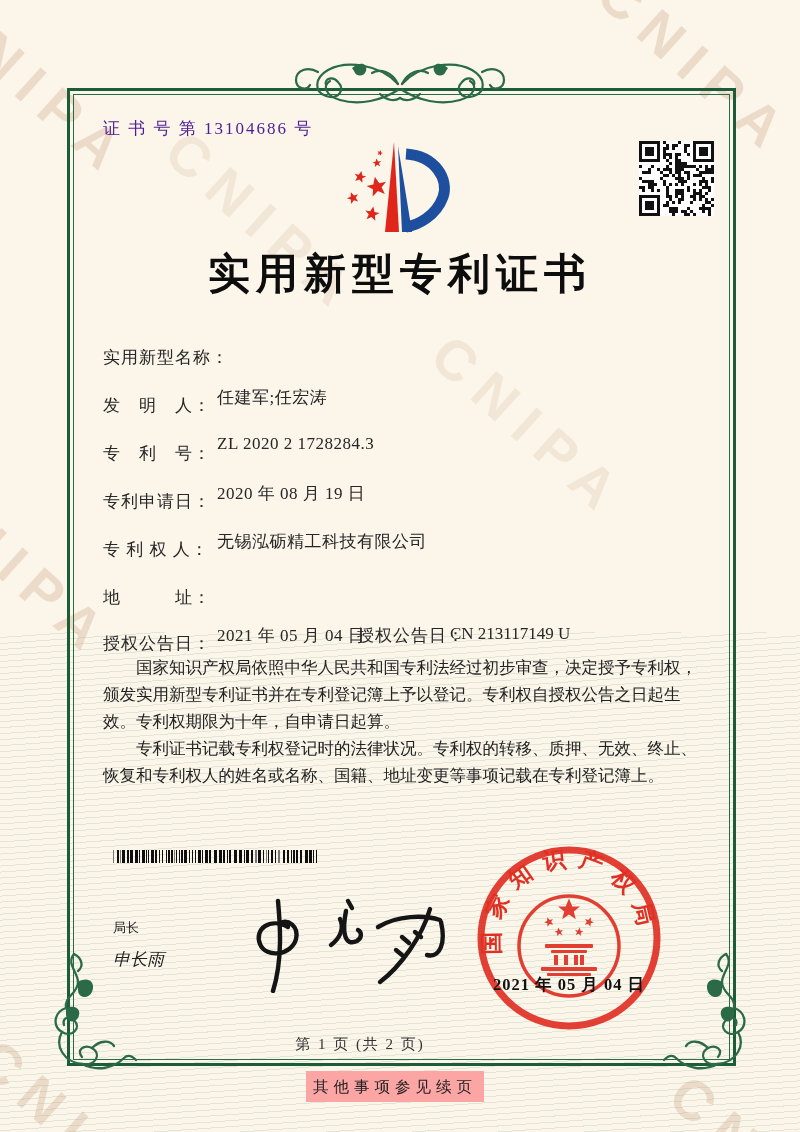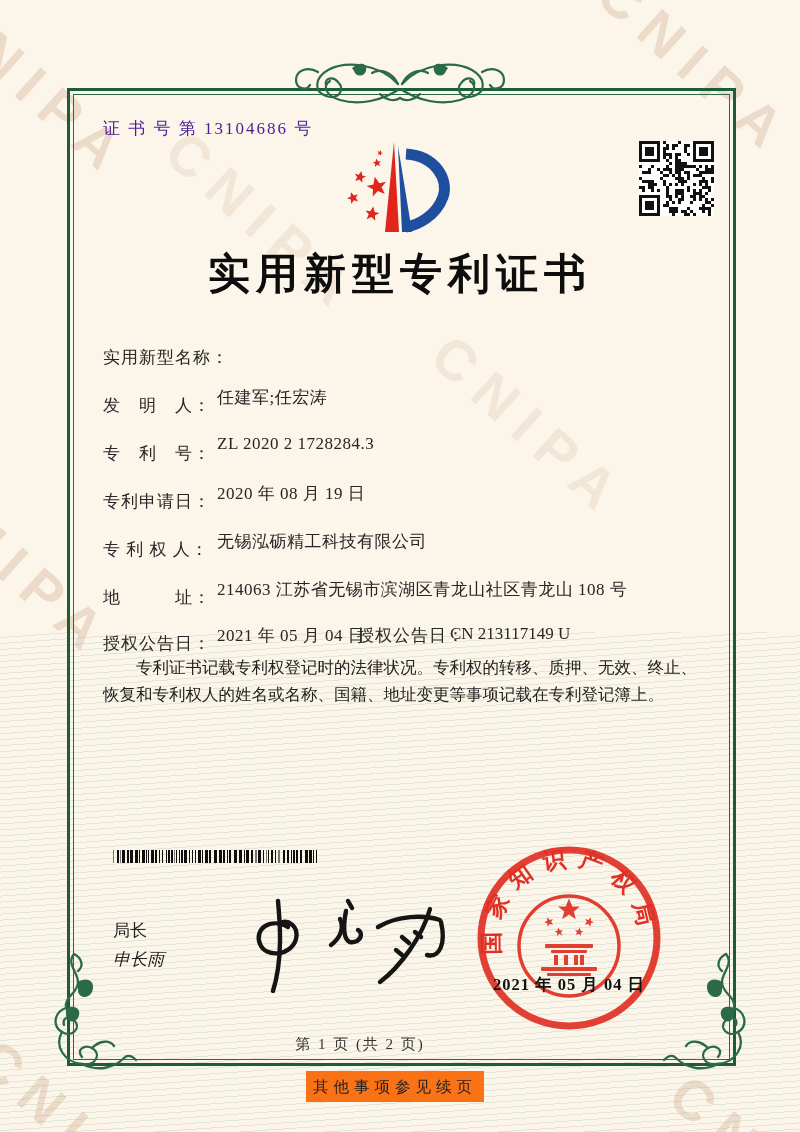--- a/index.html
+++ b/index.html
@@ -45,33 +45,33 @@
   .row .lbl{position:absolute;left:0;top:8px;letter-spacing:1px;}
   .row .val{position:absolute;left:114px;top:0;letter-spacing:0.5px;}
   .row .lbl2{position:absolute;left:254px;top:0;letter-spacing:1px;}
   .row .val2{position:absolute;left:347px;top:0;}
   
   .paras{position:absolute;left:103px;top:654px;width:600px;font-size:16.5px;line-height:27px;color:#222;}
   .paras p{margin:0;text-indent:2em;}
   
   .barcode{position:absolute;left:113px;top:850px;width:204px;height:13px;}
   
-  .director-title{position:absolute;left:113px;top:919px;font-size:17px;font-family:"Liberation Sans","DejaVu Sans",sans-serif;color:#222;}
+  .director-title{position:absolute;left:113px;top:919px;font-size:13px;font-family:"Liberation Sans","DejaVu Sans",sans-serif;color:#222;}
   .director-name{position:absolute;left:113px;top:948px;font-size:17px;font-family:"Liberation Sans","DejaVu Sans",sans-serif;color:#222;font-style:italic;}
   .signature{position:absolute;left:240px;top:893px;}
   
   .seal{position:absolute;left:469px;top:838px;}
   .seal-date{
     position:absolute;left:472px;top:974px;width:194px;text-align:center;
     font-size:16.5px;letter-spacing:1px;color:#111;z-index:6;font-weight:bold;
   }
   .page-num{position:absolute;left:0;top:1035px;width:720px;text-align:center;font-size:15px;letter-spacing:2px;color:#333;}
   .footer-note{
     position:absolute;left:306px;top:1071px;width:178px;height:31px;line-height:31px;
-    background:#f97316;text-align:center;font-size:15.5px;letter-spacing:5px;color:#222;
+    background:#fca5a5;text-align:center;font-size:15.5px;letter-spacing:5px;color:#222;
   }
   .z2{z-index:2;} .z3{z-index:3;} .z4{z-index:4;} .z5{z-index:5;}
 </style>
 </head>
 <body>
 
 <div class="wm" style="left:-34px;top:-18px;">CNIPA</div>
 <div class="wm" style="left:628px;top:-40px;">CNIPA</div>
 <div class="wm light" style="left:196px;top:118px;">CNIPA</div>
 <div class="wm light" style="left:462px;top:322px;">CNIPA</div>
@@ -442,30 +442,30 @@
 <div class="row z3" style="top:482px;">
   <span class="lbl">专利申请日：</span>
   <span class="val">2020 年 08 月 19 日</span>
 </div>
 <div class="row z3" style="top:530px;">
   <span class="lbl">专 利 权 人：</span>
   <span class="val">无锡泓砺精工科技有限公司</span>
 </div>
 <div class="row z3" style="top:578px;">
   <span class="lbl">地　　　址：</span>
-  <span class="val">214063 江苏省无锡市滨湖区青龙山社区青龙山 108 号</span>
 </div>
 <div class="row z3" style="top:624px;">
   <span class="lbl">授权公告日：</span>
   <span class="val">2021 年 05 月 04 日</span>
   <span class="lbl2">授权公告日：</span>
   <span class="val2">CN 213117149 U</span>
 </div>
 
 <div class="paras z3">
+  <p>国家知识产权局依照中华人民共和国专利法经过初步审查，决定授予专利权，颁发实用新型专利证书并在专利登记簿上予以登记。专利权自授权公告之日起生效。专利权期限为十年，自申请日起算。</p>
   <p>专利证书记载专利权登记时的法律状况。专利权的转移、质押、无效、终止、恢复和专利权人的姓名或名称、国籍、地址变更等事项记载在专利登记簿上。</p>
 </div>
 
 <svg id="barcode" class="barcode z3" viewBox="0 0 204 13" preserveAspectRatio="none">
     <rect x="0" y="0" width="1" height="13" fill="#777"></rect>
     <rect x="4" y="0" width="2" height="13" fill="#0e0e0e"></rect>
     <rect x="7" y="0" width="1" height="13" fill="#777"></rect>
     <rect x="9" y="0" width="3" height="13" fill="#0e0e0e"></rect>
     <rect x="14" y="0" width="2" height="13" fill="#0e0e0e"></rect>
     <rect x="17" y="0" width="3" height="13" fill="#0e0e0e"></rect>

